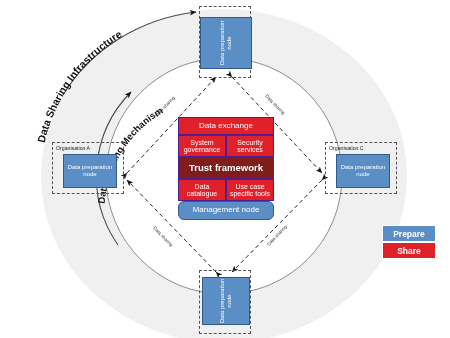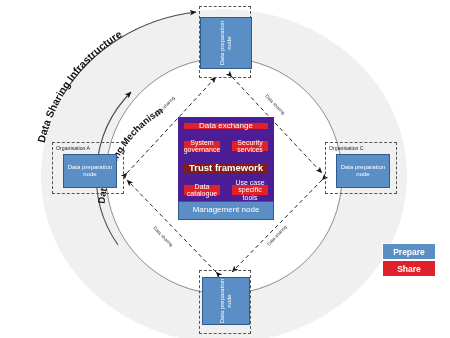--- a/index.html
+++ b/index.html
@@ -2,21 +2,21 @@
 <html><head>
 <meta charset="utf-8">
 <style>
   html,body{margin:0;padding:0;background:#ffffff;}
   body{width:450px;height:338px;overflow:hidden;font-family:"Liberation Sans",sans-serif;}
   #canvas{position:relative;width:450px;height:338px;background:#ffffff;}
   svg#scene{position:absolute;left:0;top:0;width:450px;height:338px;}
 
   .box{position:absolute;box-sizing:border-box;display:flex;align-items:center;
        justify-content:center;text-align:center;color:#ffffff;line-height:1.05;
-       border:6px solid #4c1d95;}
+       border:1px solid #4c1d95;}
   .red{background:#e0212a;}
   .teal{background:#7f1d1d;}
   .blue{background:#5b8ec4;border:1px solid #2f5b8f;}
   .orgwrap{position:absolute;box-sizing:border-box;border:1px dashed #555;background:rgba(255,255,255,0.0);}
   .orglabel{position:absolute;color:#222;font-size:5.2px;white-space:nowrap;}
   .node{position:absolute;box-sizing:border-box;background:#5b8ec4;border:1px solid #2f5b8f;
         color:#ffffff;display:flex;align-items:center;justify-content:center;text-align:center;
         font-size:6px;line-height:1.12;}
   .rot90{transform:rotate(-90deg);}
   .legend{position:absolute;}
@@ -66,21 +66,21 @@
     <div class="box red" style="left:178px;top:117px;width:96px;height:18px;font-size:8px;">Data exchange</div>
 
     <div class="box red" style="left:178px;top:135px;width:48px;height:22px;font-size:7px;padding:0 2px;">System governance</div>
     <div class="box red" style="left:226px;top:135px;width:48px;height:22px;font-size:7px;padding:0 2px;">Security services</div>
 
     <div class="box teal" style="left:178px;top:157px;width:96px;height:22px;font-size:9.5px;font-weight:bold;">Trust framework</div>
 
     <div class="box red" style="left:178px;top:179px;width:48px;height:22px;font-size:7px;padding:0 2px;">Data catalogue</div>
     <div class="box red" style="left:226px;top:179px;width:48px;height:22px;font-size:7px;padding:0 2px;">Use case specific tools</div>
 
-    <div class="box blue" style="left:178px;top:201px;width:96px;height:19px;font-size:8px;">Management node</div>
+    <div class="box blue" style="left:178px;top:201px;width:96px;height:19px;font-size:8px;border-radius:6px;">Management node</div>
   </div>
 
   <div class="orgwrap" style="left:52px;top:142px;width:72px;height:52px;">
     <span class="orglabel" style="left:3px;top:1.5px;">Organisation A</span>
     <div class="node" style="left:10px;top:11px;width:54px;height:34px;">Data preparation node</div>
   </div>
 
   <div class="orgwrap" style="left:325px;top:142px;width:72px;height:52px;">
     <span class="orglabel" style="left:3px;top:1.5px;">Organisation C</span>
     <div class="node" style="left:10px;top:11px;width:54px;height:34px;">Data preparation node</div>
@@ -94,18 +94,18 @@
   <div class="orgwrap" style="left:199px;top:270px;width:52px;height:64px;">
     <span class="orglabel rot90" style="left:-15px;top:29px;width:40px;text-align:center;">Organisation D</span>
     <div class="node rot90" style="left:2px;top:6px;width:48px;height:48px;">Data preparation node</div>
   </div>
 
   <span class="dlabel" style="left:152px;top:104px;transform:rotate(-46deg);">Data sharing</span>
   <span class="dlabel" style="left:262px;top:102px;transform:rotate(46deg);">Data sharing</span>
   <span class="dlabel" style="left:150px;top:234px;transform:rotate(46deg);">Data sharing</span>
   <span class="dlabel" style="left:264px;top:233px;transform:rotate(-46deg);">Data sharing</span>
 
-  <div class="legend" style="left:382px;top:243px;width:54px;">
+  <div class="legend" style="left:382px;top:225px;width:54px;">
     <div class="lg blue" style="height:17px;">Prepare</div>
     <div class="lg red" style="height:17px;">Share</div>
   </div>
 
 </div>
 
 </body></html>

